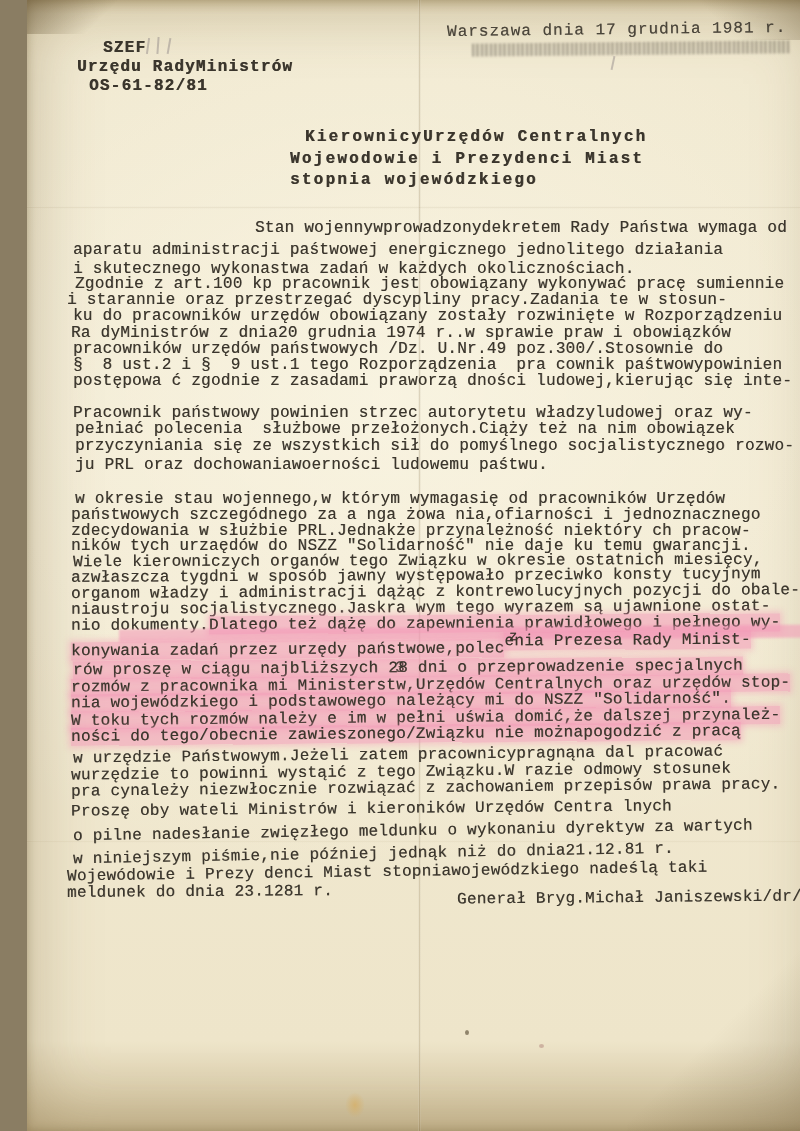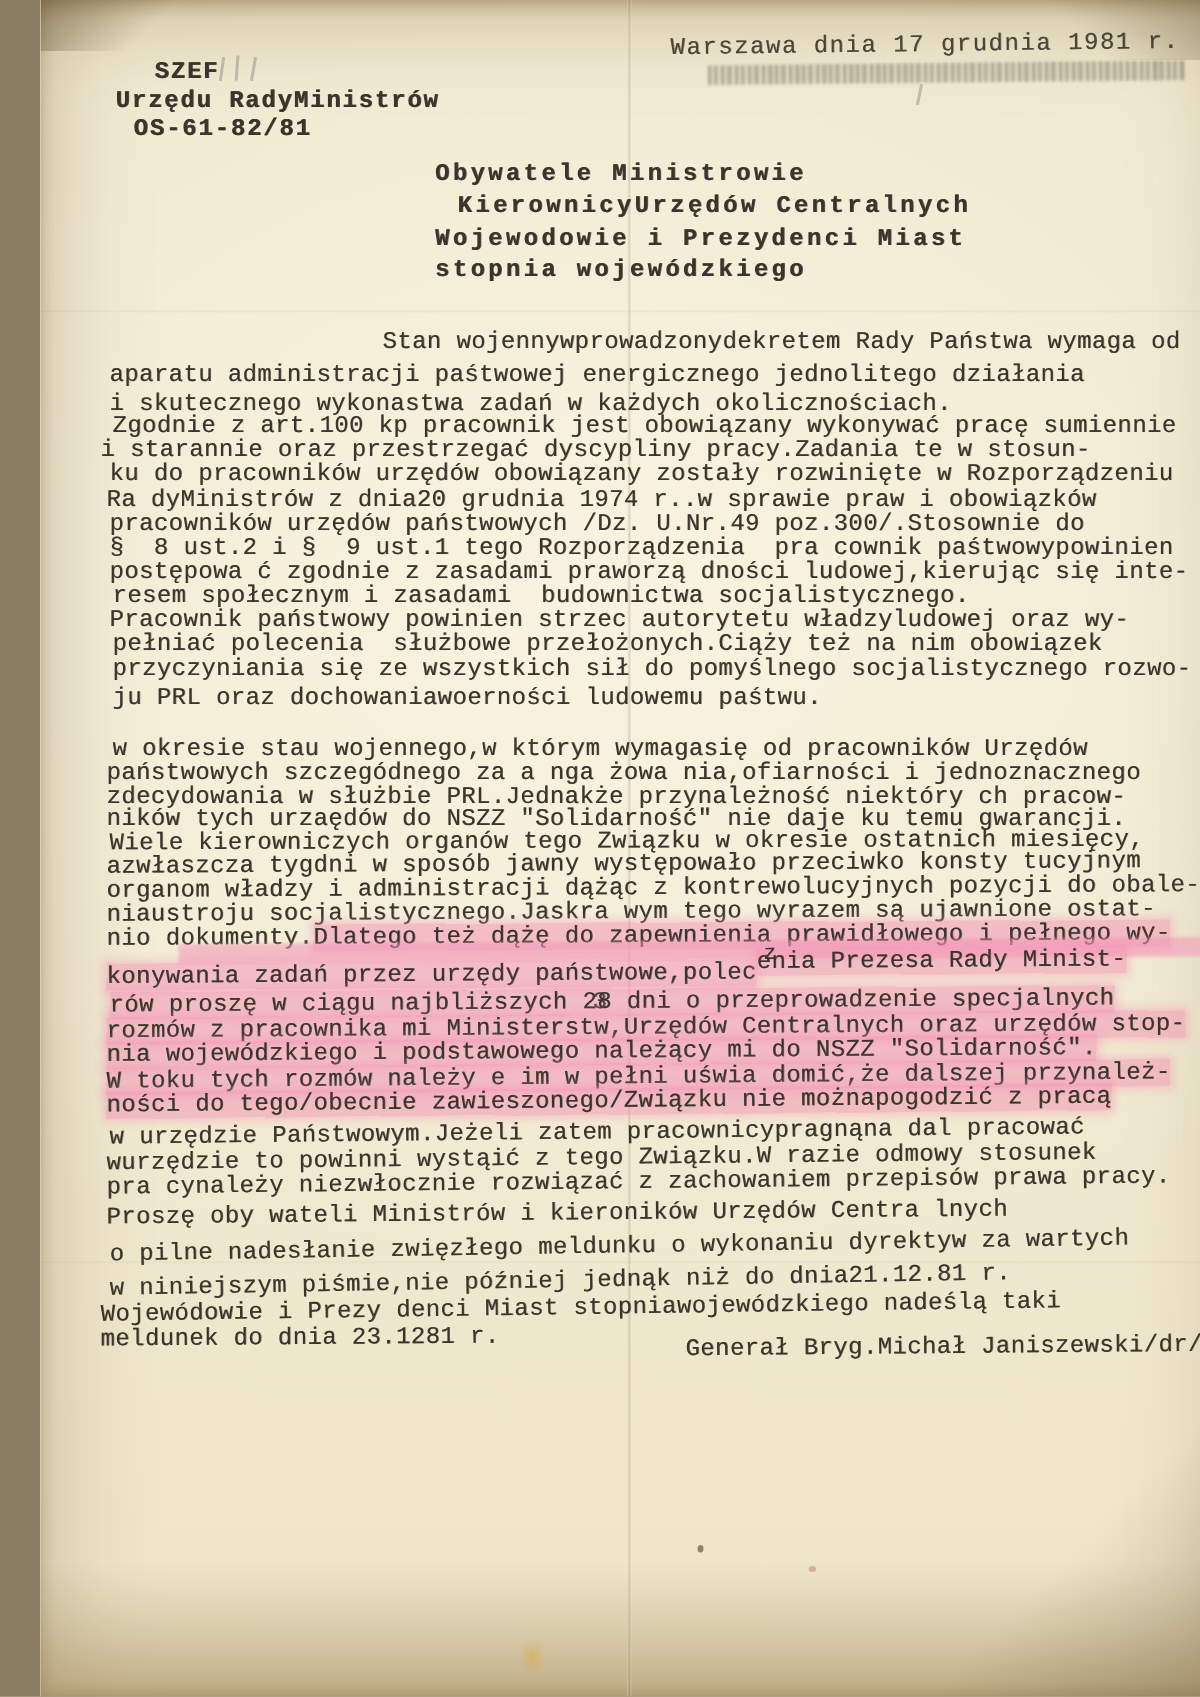--- a/index.html
+++ b/index.html
@@ -58,36 +58,34 @@
   <div class="pencil" style="left:141px;top:38px;width:2px;height:16px;transform:rotate(10deg)"></div>
   <div class="pencil" style="left:585px;top:56px;width:2px;height:14px;transform:rotate(12deg)"></div>
 
   <div class="line hd" style="top:40px;left:76px">SZEF</div>
   <div class="line hd" style="top:59px;left:50px">Urzędu RadyMinistrów</div>
   <div class="line hd" style="top:78px;left:62px">OS-61-82/81</div>
 
   <div class="line" style="top:22px;left:420px;letter-spacing:1px;opacity:.9;transform:rotate(-.7deg)">Warszawa dnia 17 grudnia 1981 r.</div>
   <div class="strike-band" style="top:42px;left:445px;width:318px"></div>
 
-  <div class="line addr" style="top:108px;left:263px">Obywatele Ministrowie</div>
   <div class="line addr" style="top:129px;left:278px">KierownicyUrzędów Centralnych</div>
   <div class="line addr" style="top:151px;left:263px">Wojewodowie i Prezydenci Miast</div>
   <div class="line addr" style="top:172px;left:263px">stopnia wojewódzkiego</div>
 
   <div class="line" style="top:220px;left:228px">Stan wojennywprowadzonydekretem Rady Państwa wymaga od</div>
   <div class="line" style="top:242px;left:46px">aparatu administracji paśtwowej energicznego jednolitego działania</div>
   <div class="line" style="top:261px;left:46px">i skutecznego wykonastwa zadań w każdych okolicznościach.</div>
   <div class="line" style="top:276px;left:48px">Zgodnie z art.100 kp pracownik jest obowiązany wykonywać pracę sumiennie</div>
   <div class="line" style="top:292px;left:40px">i starannie oraz przestrzegać dyscypliny pracy.Zadania te w stosun-</div>
   <div class="line" style="top:308px;left:46px">ku do pracowników urzędów obowiązany zostały rozwinięte w Rozporządzeniu</div>
   <div class="line" style="top:325px;left:44px">Ra dyMinistrów z dnia20 grudnia 1974 r..w sprawie praw i obowiązków</div>
   <div class="line" style="top:341px;left:46px">pracowników urzędów państwowych /Dz. U.Nr.49 poz.300/.Stosownie do</div>
   <div class="line" style="top:357px;left:46px">§  8 ust.2 i §  9 ust.1 tego Rozporządzenia  pra cownik paśtwowypowinien</div>
   <div class="line" style="top:373px;left:46px">postępowa ć zgodnie z zasadami praworzą dności ludowej,kierując się inte-</div>
-  <div class="line" style="top:389px;left:48px">resem społecznym i zasadami  budownictwa socjalistycznego.</div>
   <div class="line" style="top:405px;left:46px">Pracownik państwowy powinien strzec autorytetu władzyludowej oraz wy-</div>
   <div class="line" style="top:421px;left:48px">pełniać polecenia  służbowe przełożonych.Ciąży też na nim obowiązek</div>
   <div class="line" style="top:438px;left:48px">przyczyniania się ze wszystkich sił do pomyślnego socjalistycznego rozwo-</div>
   <div class="line" style="top:457px;left:48px">ju PRL oraz dochowaniawoerności ludowemu paśtwu.</div>
   <div class="line" style="top:491px;left:48px">w okresie stau wojennego,w którym wymagasię od pracowników Urzędów</div>
   <div class="line" style="top:507px;left:44px">państwowych szczegódnego za a nga żowa nia,ofiarności i jednoznacznego</div>
   <div class="line" style="top:523px;left:44px">zdecydowania w służbie PRL.Jednakże przynależność niektóry ch pracow-</div>
   <div class="line" style="top:538px;left:44px">ników tych urzaędów do NSZZ "Solidarność" nie daje ku temu gwarancji.</div>
   <div class="line" style="top:553px;left:46px;transform:rotate(-.2deg)">Wiele kierowniczych organów tego Związku w okresie ostatnich miesięcy,</div>
   <div class="line" style="top:568px;left:44px;transform:rotate(-.3deg)">azwłaszcza tygdni w sposób jawny występowało przeciwko konsty tucyjnym</div>

